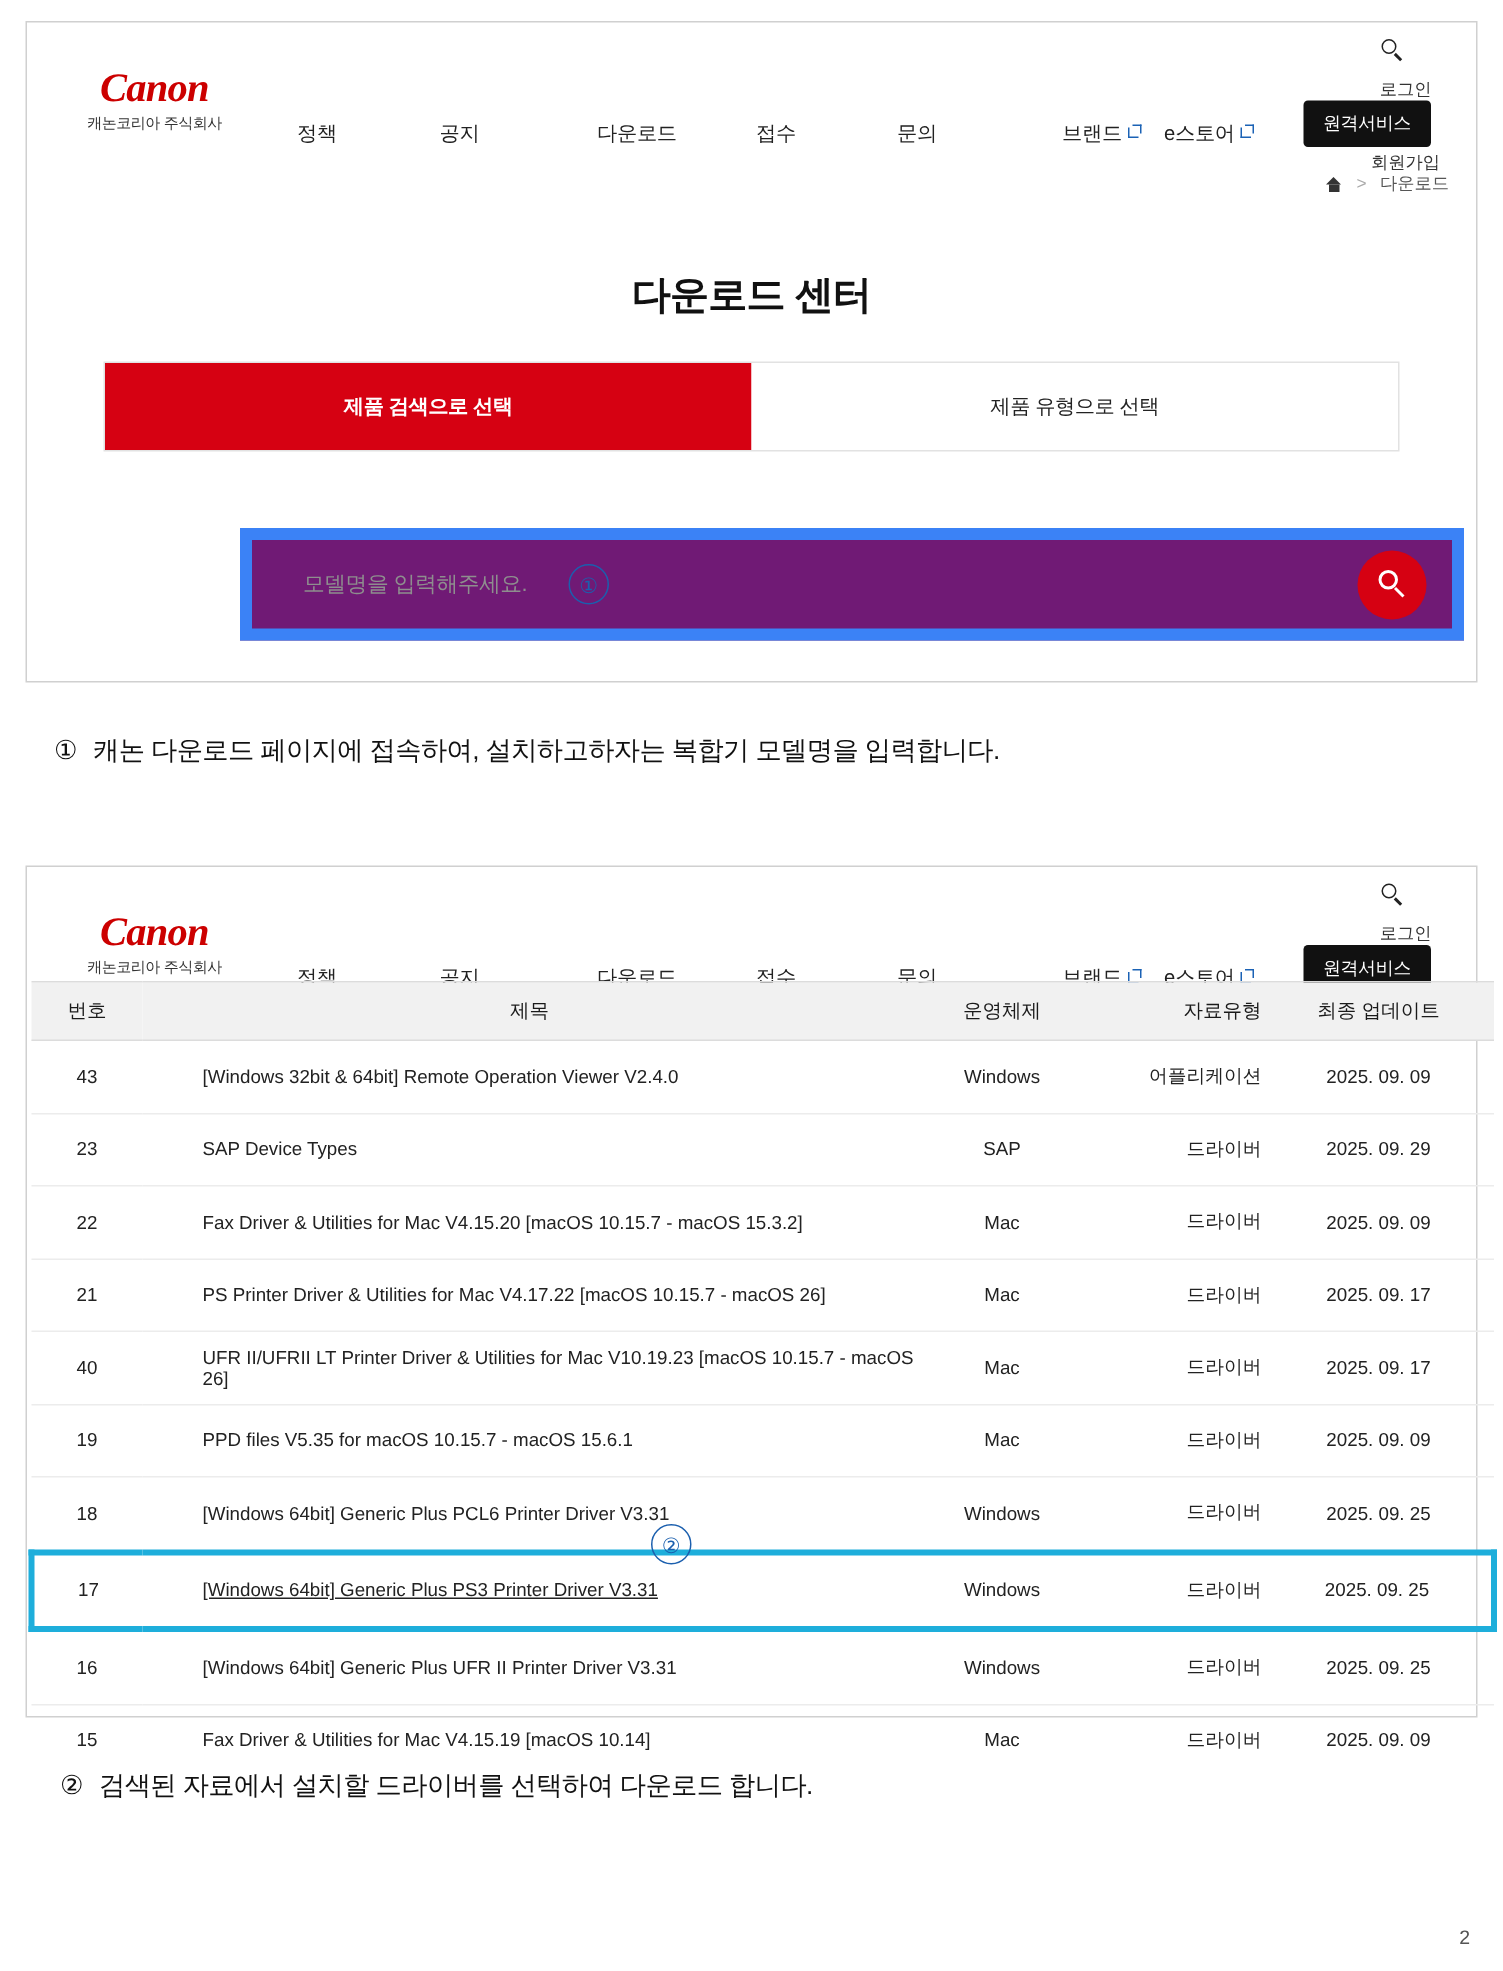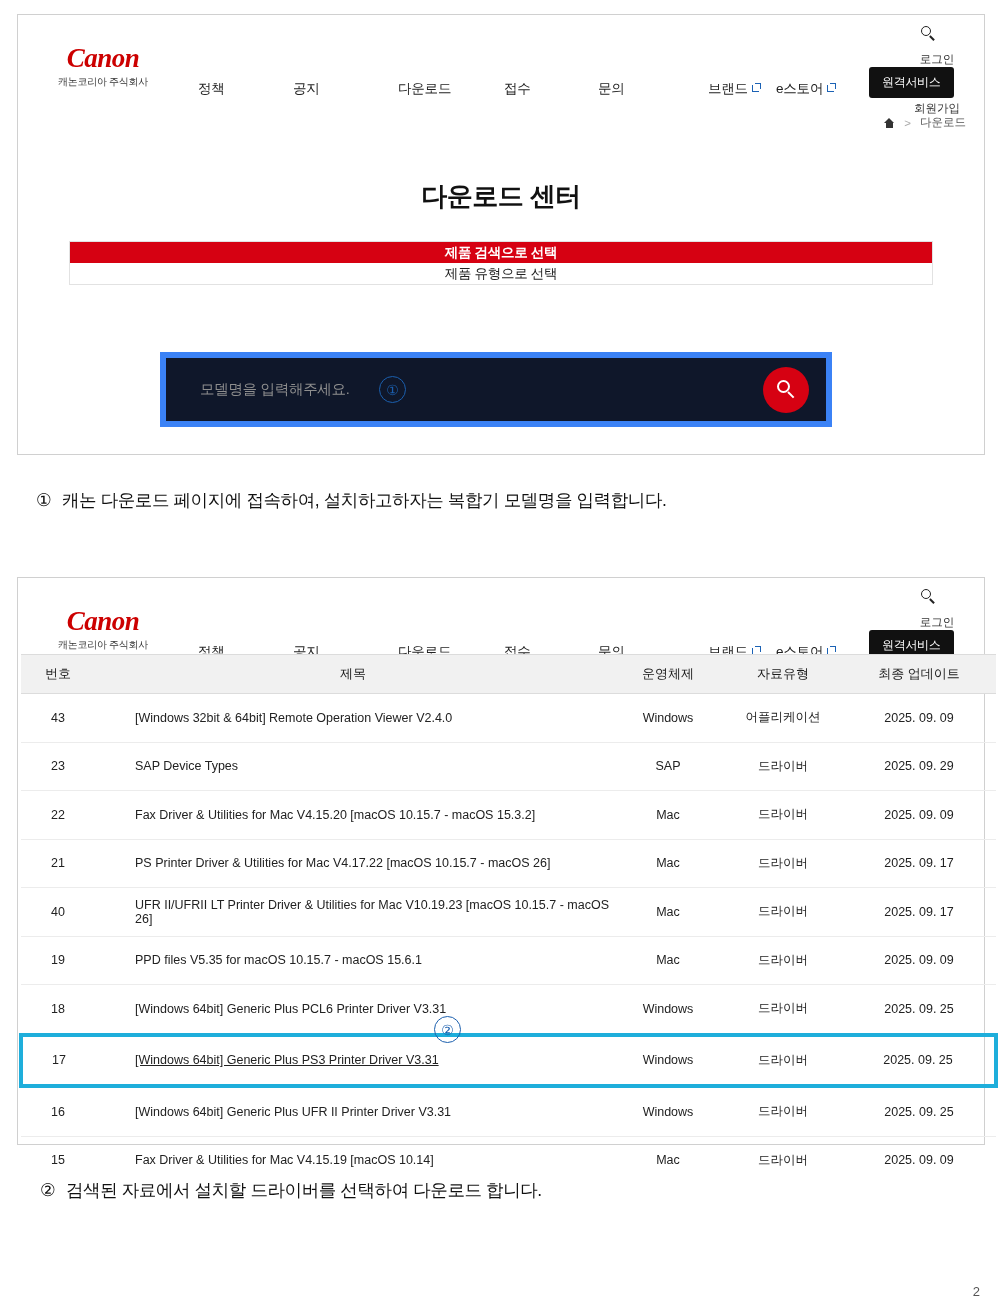--- a/index.html
+++ b/index.html
@@ -185,25 +185,24 @@
     font-weight: bold;
     color: #111;
     letter-spacing: -0.5px;
   }
 
   .tabs {
     position: absolute;
     left: 51px;
     top: 226px;
     width: 864px;
-    height: 44px;
+    height: 60px;
     display: flex;
     border: 1px solid #e2e2e2;
     box-sizing: border-box;
-    flex-direction: column;
   }
   .tab {
     flex: 1;
     display: flex;
     align-items: center;
     justify-content: center;
     font-size: 13.5px;
     letter-spacing: -0.3px;
   }
   .tab.active {
@@ -213,25 +212,25 @@
   }
   .tab.inactive {
     background: #ffffff;
     color: #222;
   }
 
   .search-box-hl {
     position: absolute;
     left: 142px;
     top: 337px;
-    width: 672px;
+    width: 816px;
     height: 75px;
-    border: 6px solid #3b82f6;
-    box-sizing: border-box;
-    background: #0f172a;
+    border: 8px solid #3b82f6;
+    box-sizing: border-box;
+    background: #701a75;
   }
   .search-input-row {
     position: absolute;
     left: 0; top: 0; right: 0; bottom: 0;
     display: flex;
     align-items: center;
   }
   .search-placeholder {
     margin-left: 34px;
     font-size: 14.5px;
@@ -329,21 +328,21 @@
   }
   .tbl td {
     height: 45.5px;
     border-bottom: 1px solid #ececec;
     font-size: 12.5px;
     color: #222;
   }
   .col-no   { width: 72px;  text-align: center; }
   .col-title{ width: 516px; text-align: left; padding-left: 40px; }
   .col-os   { width: 110px; text-align: center; }
-  .col-type { width: 116px; text-align: center; }
+  .col-type { width: 116px; text-align: right; }
   .col-date { width: 152px; text-align: center; }
 
   .row-hl td {
     border-top: 4px solid #1eaedb;
     border-bottom: 4px solid #1eaedb;
   }
   .row-hl td.col-no { border-left: 4px solid #1eaedb; }
   .row-hl td.col-date { border-right: 4px solid #1eaedb; }
   .row-hl .col-title span.link {
     text-decoration: underline;

